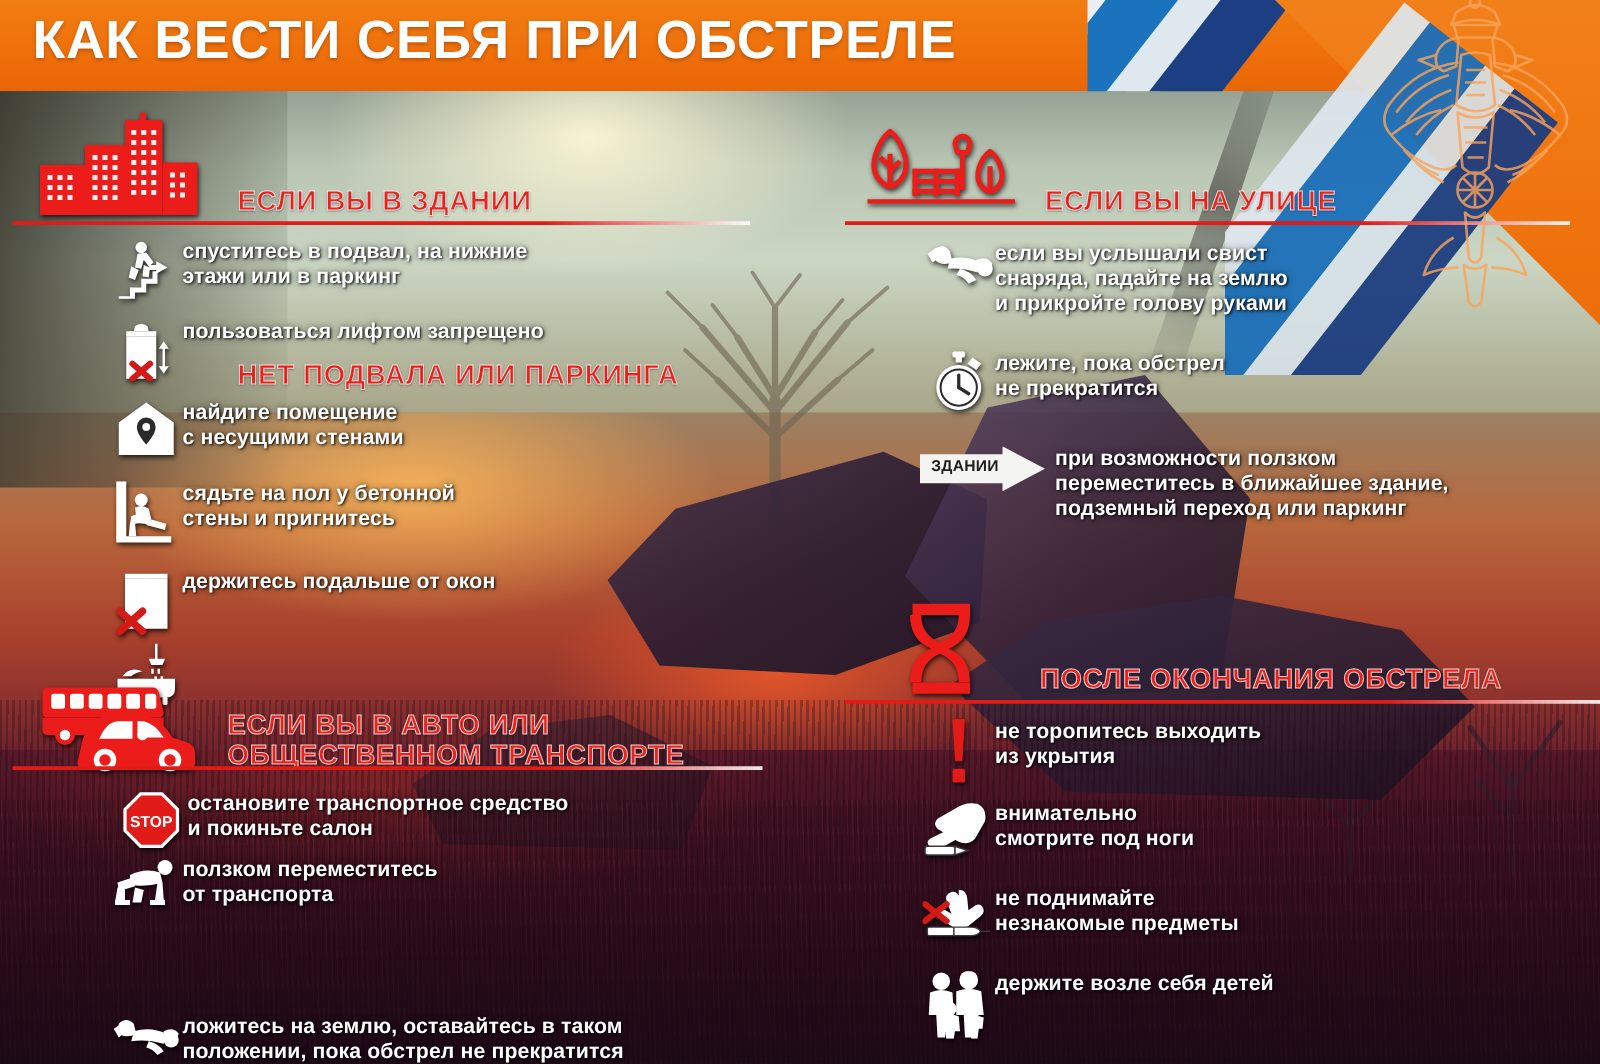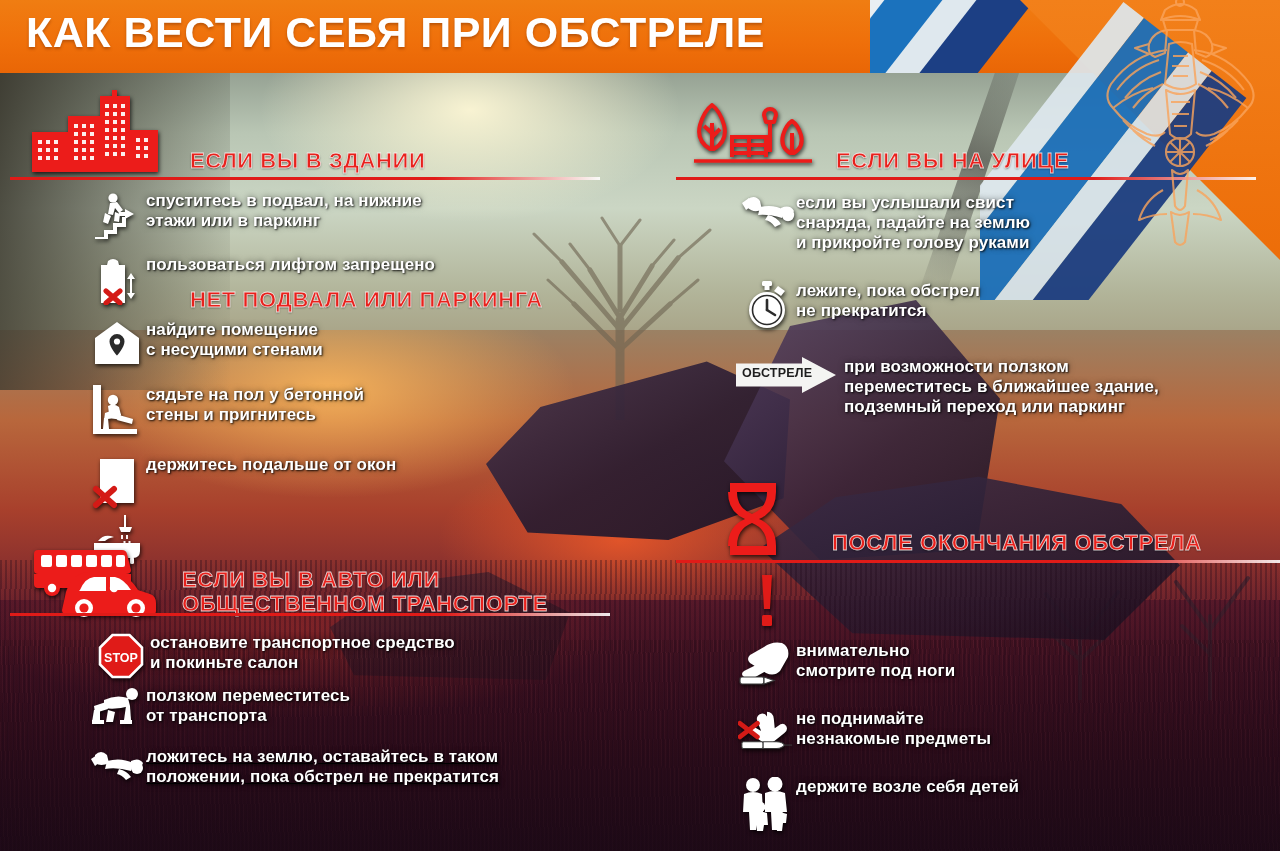--- a/index.html
+++ b/index.html
@@ -474,21 +474,21 @@
               <path d="M36 20 l4 0 l1 14 h-7 z"></path>
               <path d="M18 24 l7 2 l-2 10 h-7 z"></path>
               <path d="M2 34 h12 v4 h-12 z"></path>
               <path d="M30 34 h12 v4 h-12 z"></path>
             </g>
           </svg>
         </div>
         <div class="item-text">ползком переместитесь<br>от транспорта</div>
       </div>
 
-      <div class="item" style="left:88px; top:674px; width:580px;text-decoration:underline;">
+      <div class="item" style="left:88px; top:738px; width:580px;">
         <div class="item-icon icon-drop">
           <svg width="56" height="38" viewBox="0 0 56 38">
             <g fill="#ffffff">
               <path d="M6 8 q6 -6 12 0 l2 8 q-8 4 -14 0 z"></path>
               <path d="M18 14 q14 -4 26 2 l-2 8 q-14 -4 -26 -2 z"></path>
               <circle cx="48" cy="21" r="6"></circle>
               <path d="M42 14 q8 -4 12 2 l-2 5 q-7 -3 -11 -1 z"></path>
               <path d="M2 12 l6 -4 l4 6 l-6 5 z"></path>
               <path d="M30 22 q8 2 12 8 l-5 3 q-4 -5 -9 -6 z"></path>
             </g>
@@ -555,21 +555,21 @@
             </g>
           </svg>
         </div>
         <div class="item-text">лежите, пока обстрел<br>не прекратится</div>
       </div>
 
       <div class="item" style="left:68px; top:284px; width:550px;">
         <div class="item-icon" style="width:116px;">
           <div class="shelter-sign">
             <div class="arrow"></div>
-            <div class="lbl">ОБСТРЕЛЕ</div>
+            <div class="lbl">ЗДАНИИ</div>
           </div>
         </div>
         <div class="item-text">при возможности ползком<br>переместитесь в ближайшее здание,<br>подземный переход или паркинг</div>
       </div>
     </div>
 
     <div class="section">
       <div class="sec-icon icon-drop" style="left:62px; top:408px;">
         <svg width="62" height="78" viewBox="0 0 62 78">
           <g fill="#ec1c1a">
@@ -584,20 +584,21 @@
 
       <div class="item" style="left:78px; top:502px; width:520px;">
         <div class="item-icon icon-drop">
           <svg width="26" height="52" viewBox="0 0 26 52">
             <g fill="#e01b18">
               <path d="M8 0 h10 l-2 34 h-6 z"></path>
               <rect x="8" y="40" width="10" height="11" rx="1.5"></rect>
             </g>
           </svg>
         </div>
+        <div class="item-text">не торопитесь выходить<br>из укрытия</div>
       </div>
 
       <div class="item" style="left:78px; top:568px; width:520px;">
         <div class="item-icon icon-drop">
           <svg width="58" height="46" viewBox="0 0 58 46">
             <g fill="#ffffff">
               <path d="M44 2 q8 4 6 14 l-8 14 q-6 6 -14 2 l-16 -10 q-4 -4 0 -8 l14 -8 q8 -6 18 -4 z"></path>
               <path d="M22 22 l-16 8 q-4 3 0 6 l6 3 l16 -9 z"></path>
             </g>
             <g fill="#ffffff" stroke="#3a3a3a" stroke-width="1.2">

